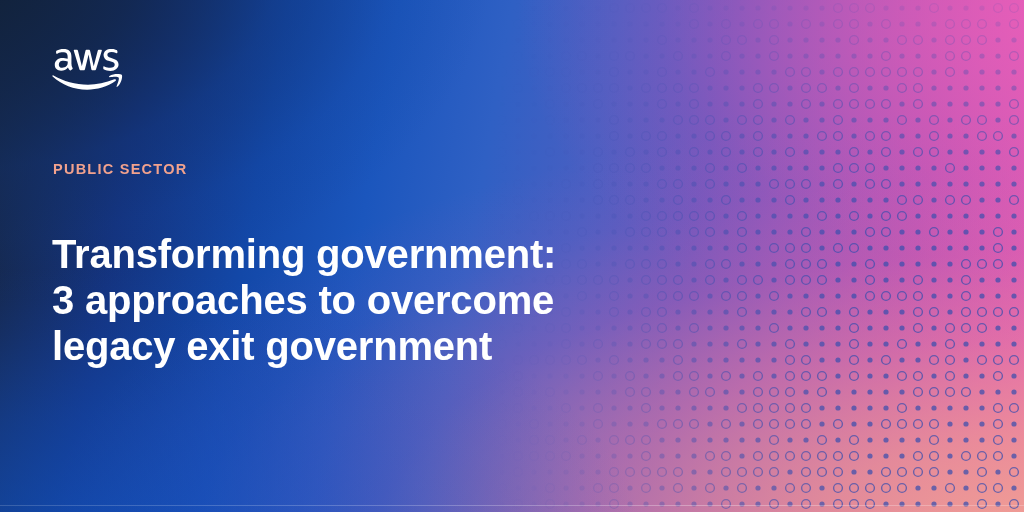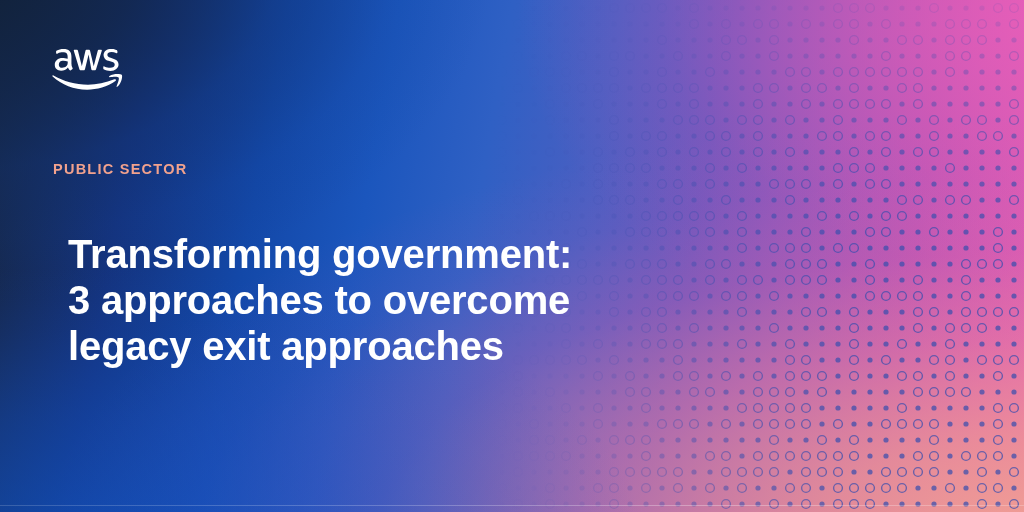--- a/index.html
+++ b/index.html
@@ -163,21 +163,21 @@
     font-size: 14.5px;
     font-weight: bold;
     letter-spacing: 1.25px;
     color: #f2a28d;
     line-height: 18px;
     white-space: nowrap;
   }
 
   .headline {
     position: absolute;
-    left: 16px;
+    left: 0;
     top: 204px;
     width: 620px;
     color: #ffffff;
     font-size: 40px;
     font-weight: bold;
     line-height: 46px;
     letter-spacing: -0.2px;
   }
   .headline .hl-line {
     display: block;
@@ -1342,17 +1342,17 @@
           <path d="M66.6 37.44c-.97-1.25-6.45-.6-8.91-.3-.74.09-.86-.56-.19-1.04 4.36-3.06 11.52-2.18 12.36-1.16.84 1.04-.23 8.22-4.31 11.66-.63.53-1.23.25-.95-.44.93-2.3 3-7.46 2-8.72Z"></path>
         </g>
       </svg>
     </div>
 
     <div class="eyebrow">PUBLIC SECTOR</div>
 
     <h1 class="headline">
       <span class="hl-line">Transforming government:</span>
       <span class="hl-line">3 approaches to overcome</span>
-      <span class="hl-line">legacy exit approaches</span>
+      <span class="hl-line">legacy exit government</span>
     </h1>
 
   </div>
 </div>
 
 </body></html>

